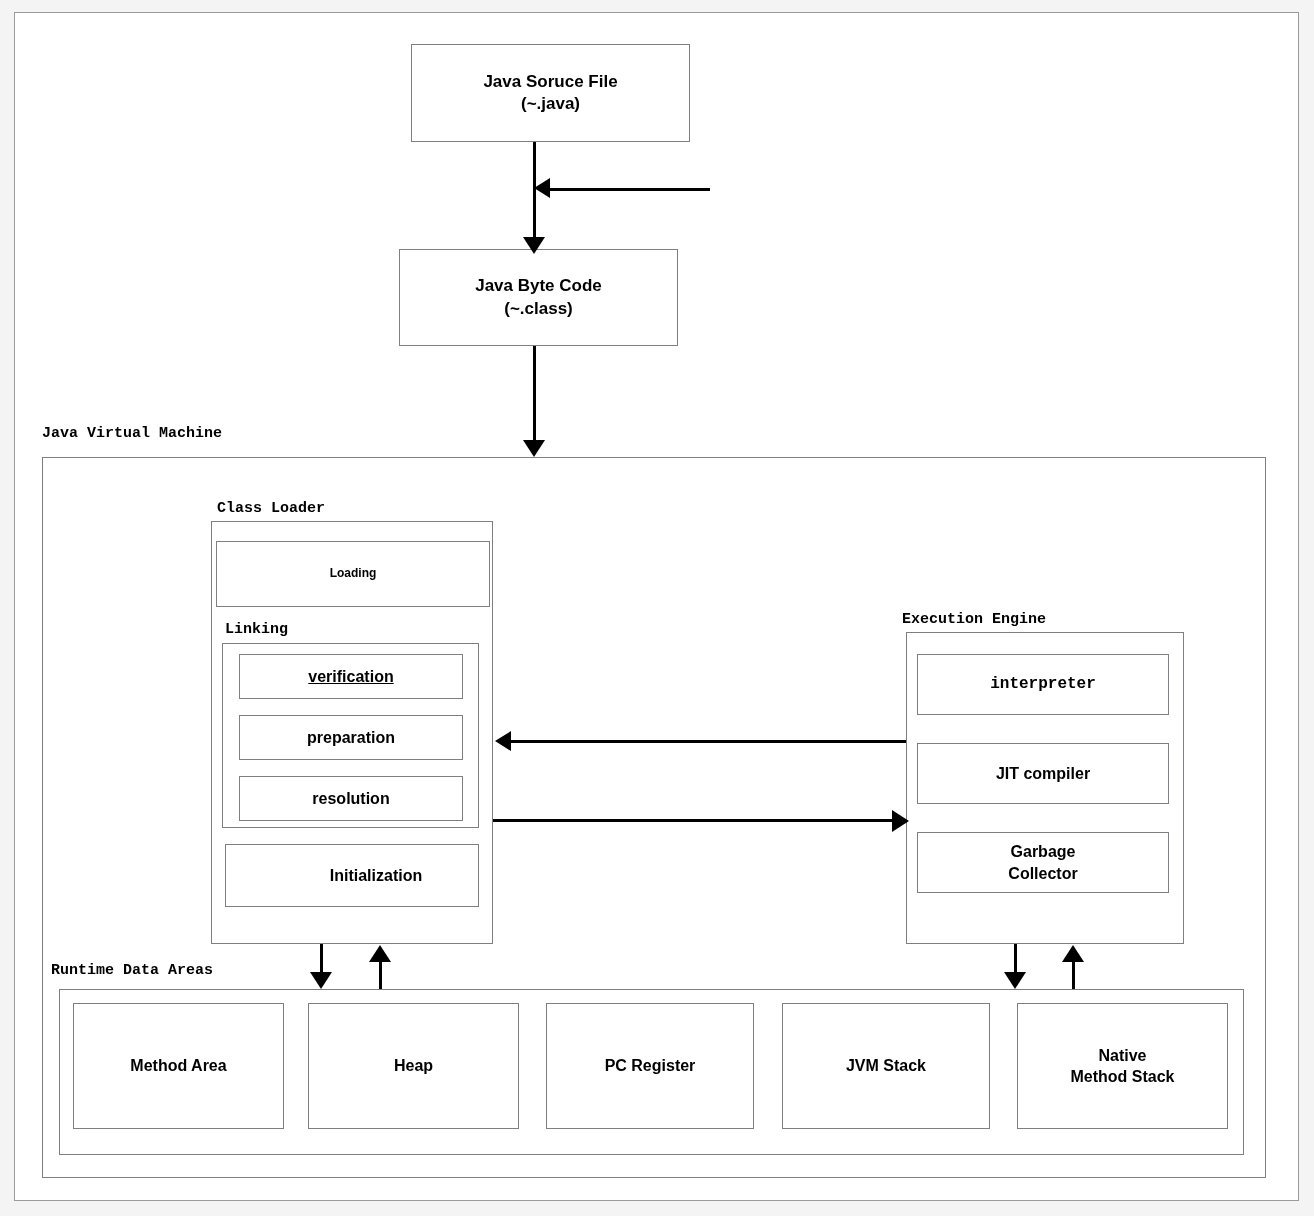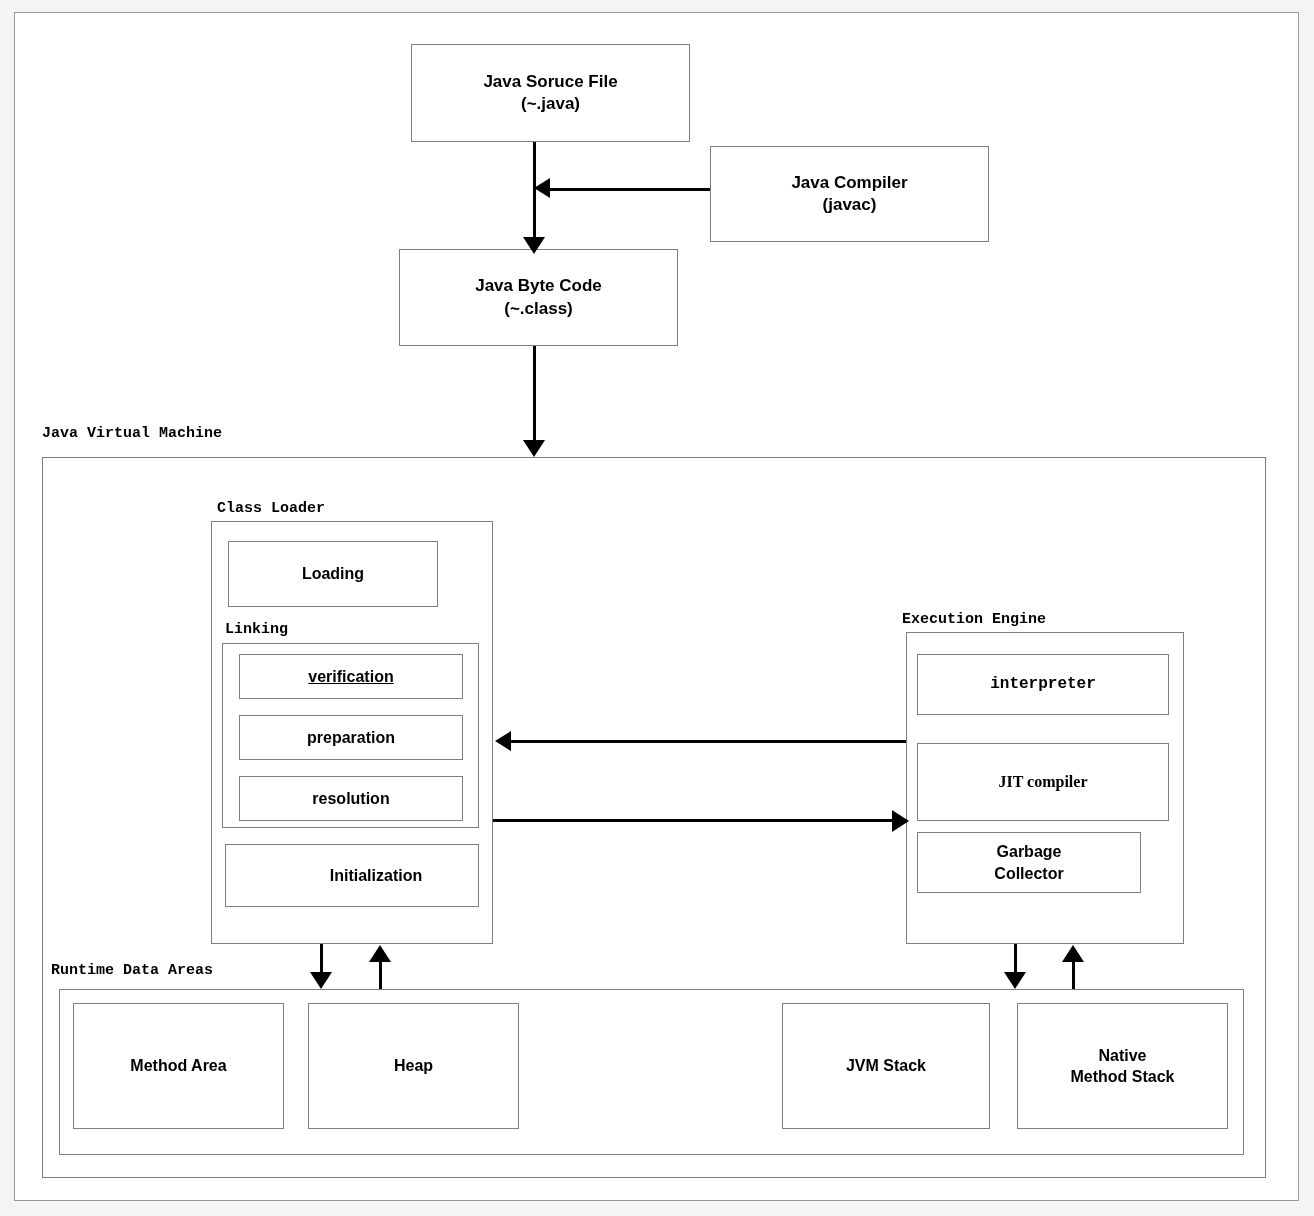--- a/index.html
+++ b/index.html
@@ -98,22 +98,20 @@
   }
 </style>
 </head>
 <body>
 
 <div id="canvas">
 
   <div class="box" style="left:384px; top:31px; width:279px; height:98px; font-size:17px;margin-left:12px;">Java Soruce File
 (~.java)</div>
 
-  <div class="box" style="left:695px; top:133px; width:279px; height:96px; font-size:17px;">Java Compiler
-(javac)</div>
 
   <div class="box" style="left:384px; top:236px; width:279px; height:97px; font-size:17px;">Java Byte Code
 (~.class)</div>
 
   <div class="vline" style="left:518px; top:129px; height:103px;"></div>
   <div class="arrowhead ah-down" style="left:508px; top:224px;"></div>
 
   <div class="hline" style="left:528px; top:175px; width:167px;"></div>
   <div class="arrowhead ah-left thin" style="left:519px; top:165px;"></div>
 
@@ -121,53 +119,54 @@
   <div class="arrowhead ah-down" style="left:508px; top:427px;"></div>
 
   <div class="grouplabel" style="left:27px; top:412px; font-size:15px;">Java Virtual Machine</div>
 
   <div class="frame" style="left:27px; top:444px; width:1224px; height:721px;"></div>
 
   <div class="grouplabel" style="left:202px; top:487px; font-size:15px;">Class Loader</div>
 
   <div class="frame" style="left:196px; top:508px; width:282px; height:423px;"></div>
 
-  <div class="box" style="left:213px; top:528px; width:210px; height:66px; font-size:16px;">Loading</div>
+  <div class="box" style="left:201px; top:528px; width:274px; height:66px; font-size:12px;">Loading</div>
 
   <div class="grouplabel" style="left:210px; top:608px; font-size:15px;">Linking</div>
 
   <div class="frame" style="left:207px; top:630px; width:257px; height:185px;"></div>
 
   <div class="box" style="left:224px; top:641px; width:224px; height:45px; font-size:16px;text-decoration:underline;">verification</div>
   <div class="box" style="left:224px; top:702px; width:224px; height:45px; font-size:16px;">preparation</div>
   <div class="box" style="left:224px; top:763px; width:224px; height:45px; font-size:16px;">resolution</div>
 
   <div class="box" style="left:210px; top:831px; width:254px; height:63px; font-size:16px;padding-left:48px;">Initialization</div>
 
   <div class="grouplabel" style="left:887px; top:598px; font-size:15px;">Execution Engine</div>
 
   <div class="frame" style="left:891px; top:619px; width:278px; height:312px;"></div>
 
   <div class="box" style="left:902px; top:641px; width:252px; height:61px; font-size:16px;font-family:Liberation Mono, monospace;">interpreter</div>
-  <div class="box" style="left:902px; top:730px; width:252px; height:78px; font-size:16px;font-family:Liberation Serif, serif;">JIT compiler</div>
-  <div class="box" style="left:902px; top:819px; width:224px; height:61px; font-size:16px;">Garbage
+  <div class="box" style="left:902px; top:730px; width:252px; height:61px; font-size:16px;">JIT compiler</div>
+  <div class="box" style="left:902px; top:819px; width:252px; height:61px; font-size:16px;">Garbage
 Collector</div>
 
   <div class="hline" style="left:494px; top:727px; width:397px;"></div>
   <div class="arrowhead ah-left thin" style="left:480px; top:718px;"></div>
 
   <div class="hline" style="left:478px; top:806px; width:399px;"></div>
   <div class="arrowhead ah-right thin" style="left:877px; top:797px;"></div>
 
   <div class="grouplabel" style="left:36px; top:949px; font-size:15px;">Runtime Data Areas</div>
 
   <div class="frame" style="left:44px; top:976px; width:1185px; height:166px;"></div>
 
   <div class="box" style="left:58px; top:990px; width:211px; height:126px; font-size:16px;">Method Area</div>
   <div class="box" style="left:293px; top:990px; width:211px; height:126px; font-size:16px;">Heap</div>
+  <div class="box" style="left:531px; top:990px; width:208px; height:126px; font-size:16px;">PC Register</div>
   <div class="box" style="left:767px; top:990px; width:208px; height:126px; font-size:16px;">JVM Stack</div>
   <div class="box" style="left:1002px; top:990px; width:211px; height:126px; font-size:16px;">Native
 Method Stack</div>
 
   <div class="vline" style="left:305px; top:931px; height:32px;"></div>
   <div class="arrowhead ah-down" style="left:295px; top:959px;"></div>
 
   <div class="vline" style="left:364px; top:948px; height:28px;"></div>
   <div class="arrowhead ah-up" style="left:354px; top:932px;"></div>
 

